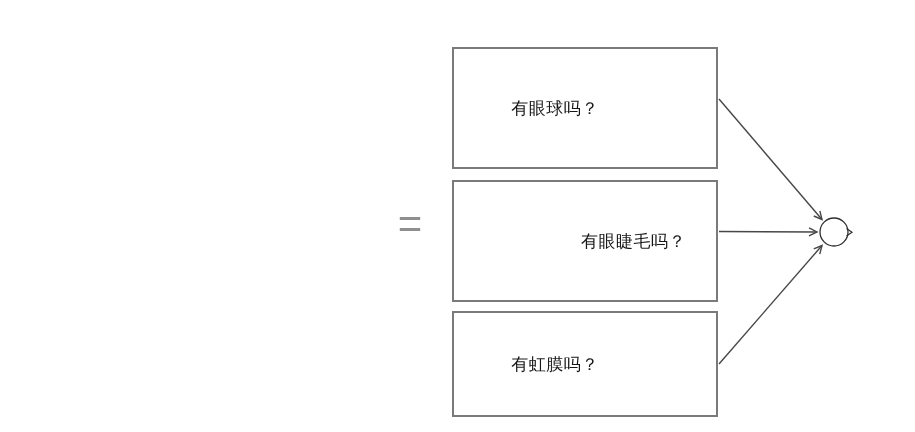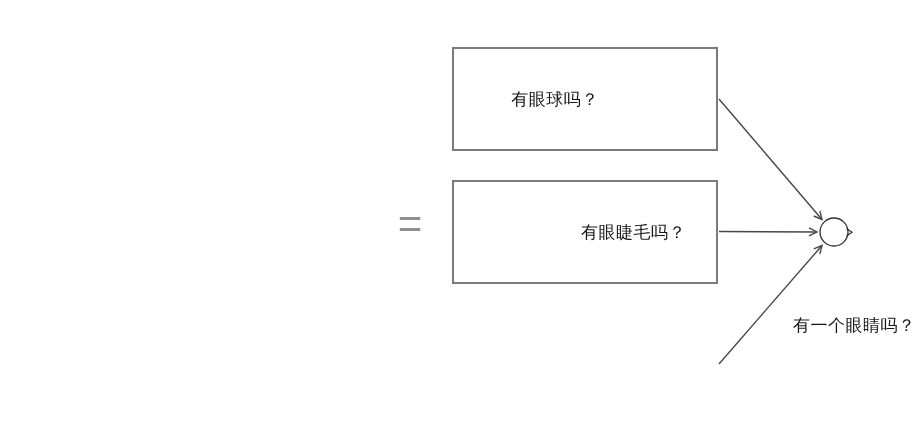--- a/index.html
+++ b/index.html
@@ -40,21 +40,21 @@
     top: 178px;
     width: 355px;
     height: 108px;
   }
   .left-box .box-label {
     transform: translateX(-19px) translateY(-3px);
   }
   .right-box {
     left: 452px;
     width: 266px;
-    height: 104px;
+    height: 122px;
   }
   .right-box .box-label {
     transform: translateX(-30px);
   }
   .right-box-0 { top: 47px; }
   .right-box-1 { top: 180px; justify-content: flex-end; }
   .right-box-2 { top: 311px; height: 106px; }
   .equals {
     position: absolute;
     left: 386px;
@@ -100,16 +100,18 @@
   <div class="equals">=</div>
 
   <div class="box right-box right-box-0">
     <span class="box-label">有眼球吗？</span>
   </div>
 
   <div class="box right-box right-box-1">
     <span class="box-label">有眼睫毛吗？</span>
   </div>
 
+  <div class="box right-box right-box-2">
+    <span class="box-label">有虹膜吗？</span>
+  </div>
 
-  <div class="output-label">有一个眼睛吗？</div>
 
 </div>
 
 </body></html>

